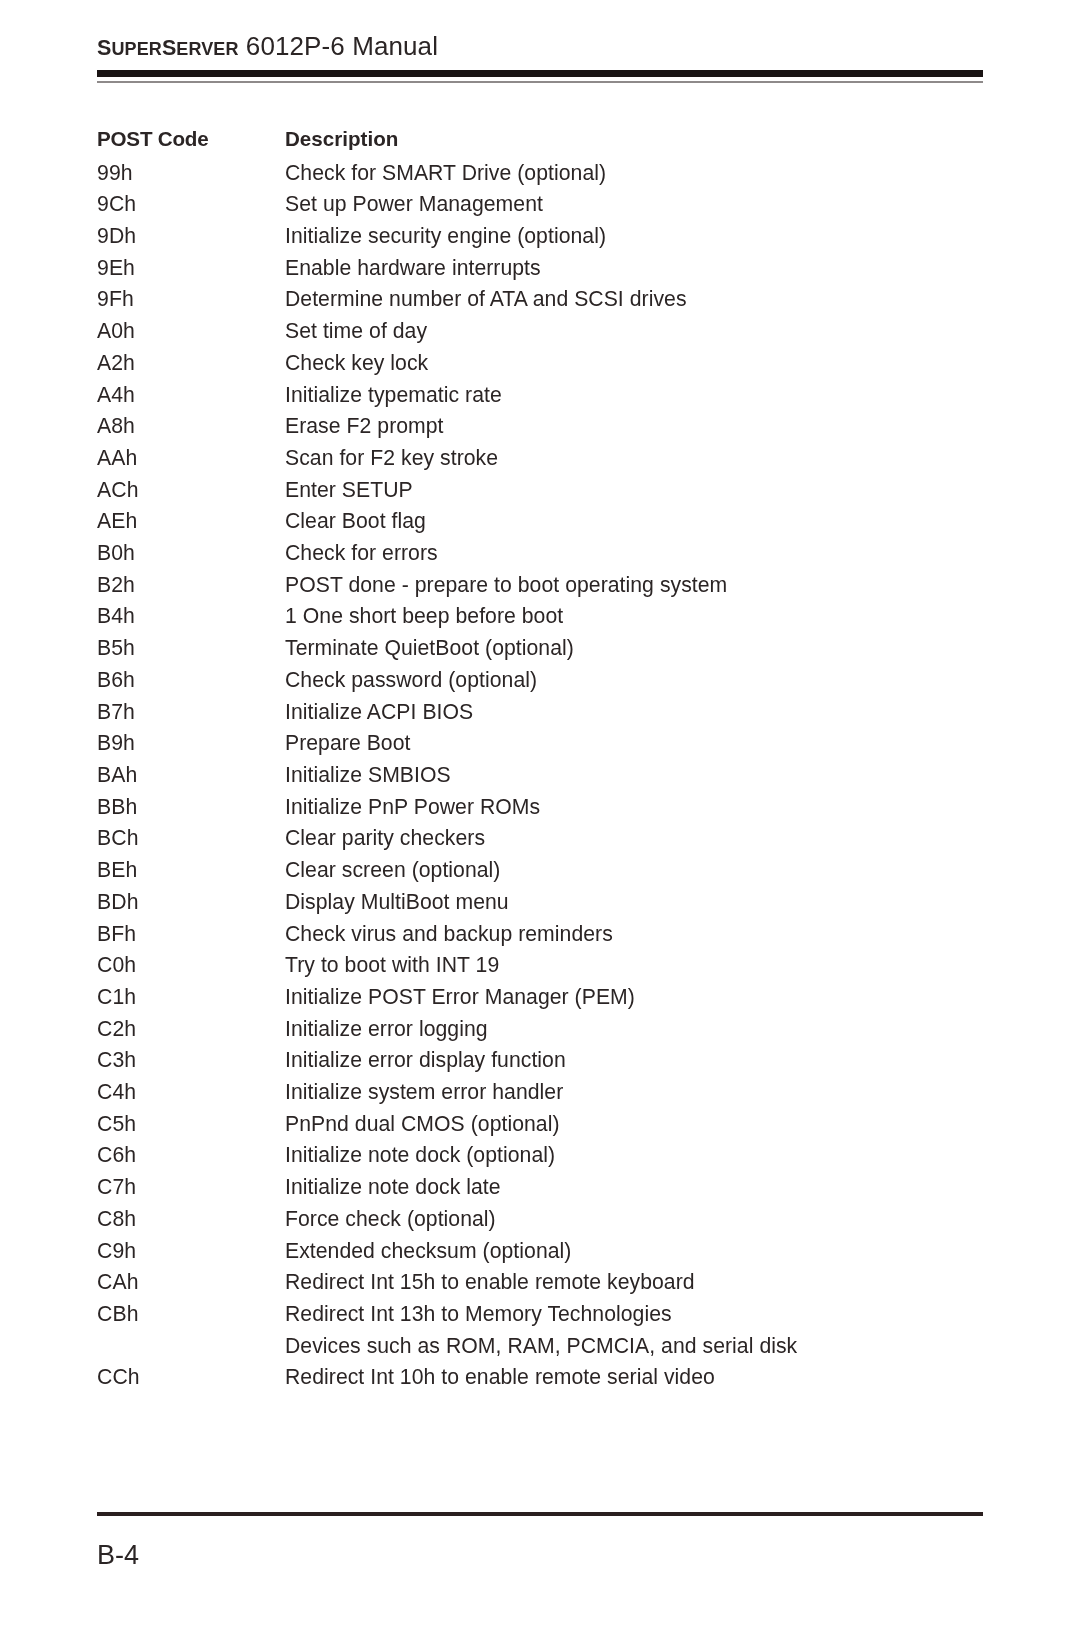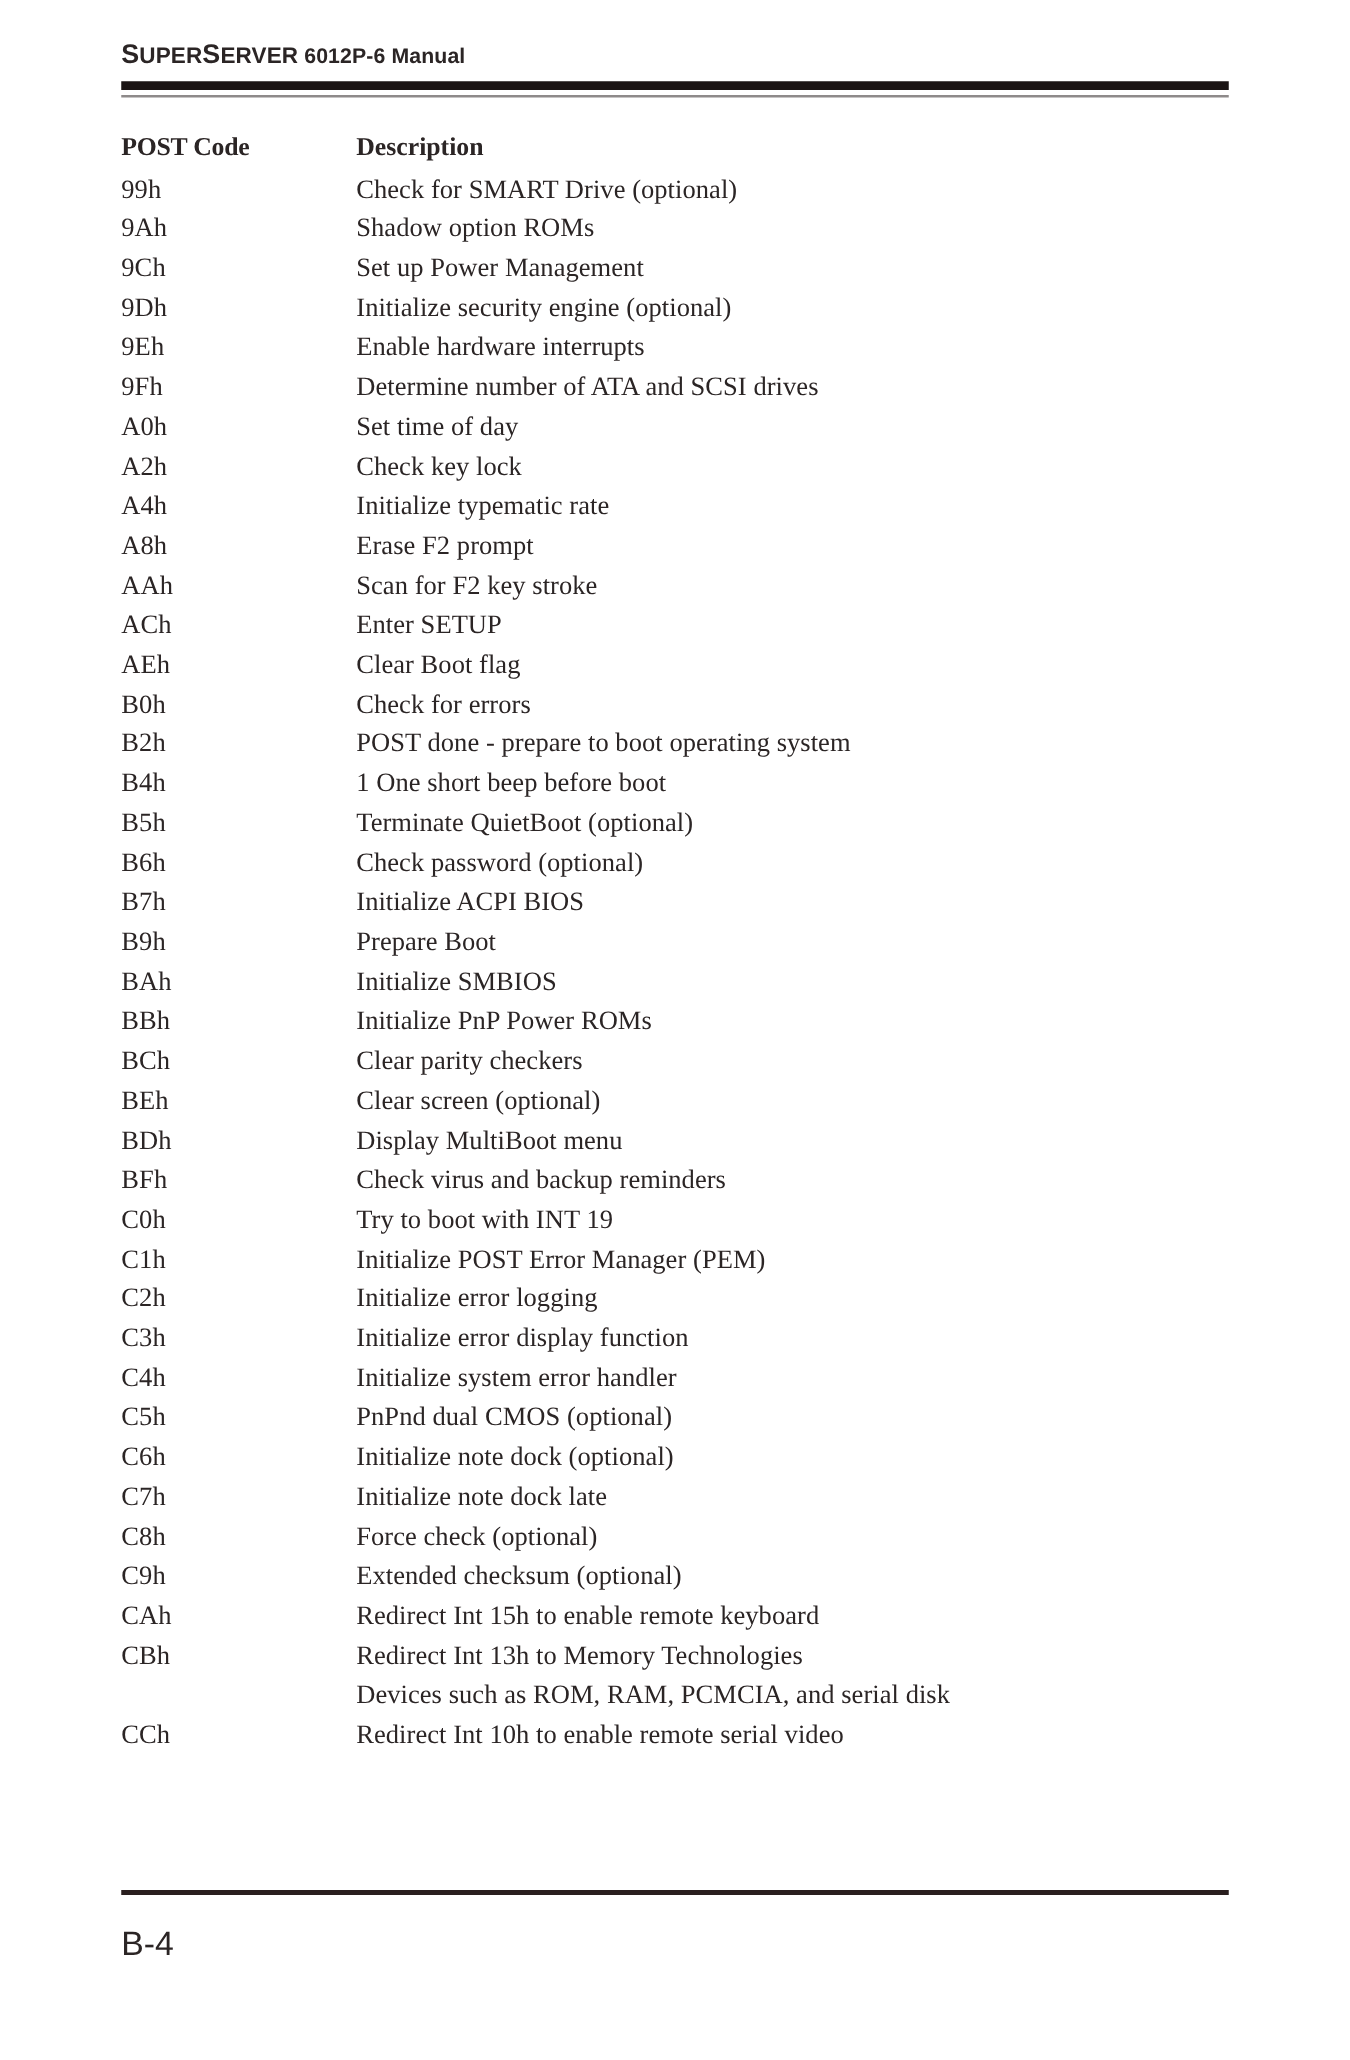--- a/index.html
+++ b/index.html
@@ -30,39 +30,38 @@
   .running-head {
     padding-top: 32px;
     font-size: 21.5px;
     font-weight: bold;
     letter-spacing: 0.1px;
     white-space: nowrap;
     line-height: 1.1;
   }
   .running-head .cap { font-size: 21.5px; }
   .running-head .sc  { font-size: 18px; margin-top: 16px; }
-  .running-head .rest{ font-size: 17px; font-weight: bold; }
+  .running-head .rest{ font-size: 26px; font-weight: normal; }
 
   .head-rule-thick {
     margin-top: 9px;
     height: 7px;
     background: #1a1414;
   }
   .head-rule-thin {
     margin-top: 4px;
     height: 2px;
     background: #8e8a8a;
   }
 
   
   .post-table {
-    margin-top: 22px;
+    margin-top: 38px;
     width: 100%;
     border-collapse: collapse;
-    font-family: Liberation Serif, serif;
   }
   .post-table col.c-code { width: 188px; }
   .post-table th,
   .post-table td {
     text-align: left;
     vertical-align: baseline;
     padding: 0;
     font-size: 21.2px;
     line-height: 31.7px;
     white-space: nowrap;
@@ -121,24 +120,20 @@
         <th class="h-code">POST Code</th>
         <th class="h-desc">Description</th>
       </tr>
     </thead>
     <tbody>
         <tr>
           <td class="code">99h</td>
           <td class="desc">Check for SMART Drive (optional)</td>
         </tr>
         <tr>
-          <td class="code">9Ah</td>
-          <td class="desc">Shadow option ROMs</td>
-        </tr>
-        <tr>
           <td class="code">9Ch</td>
           <td class="desc">Set up Power Management</td>
         </tr>
         <tr>
           <td class="code">9Dh</td>
           <td class="desc">Initialize security engine (optional)</td>
         </tr>
         <tr>
           <td class="code">9Eh</td>
           <td class="desc">Enable hardware interrupts</td>

